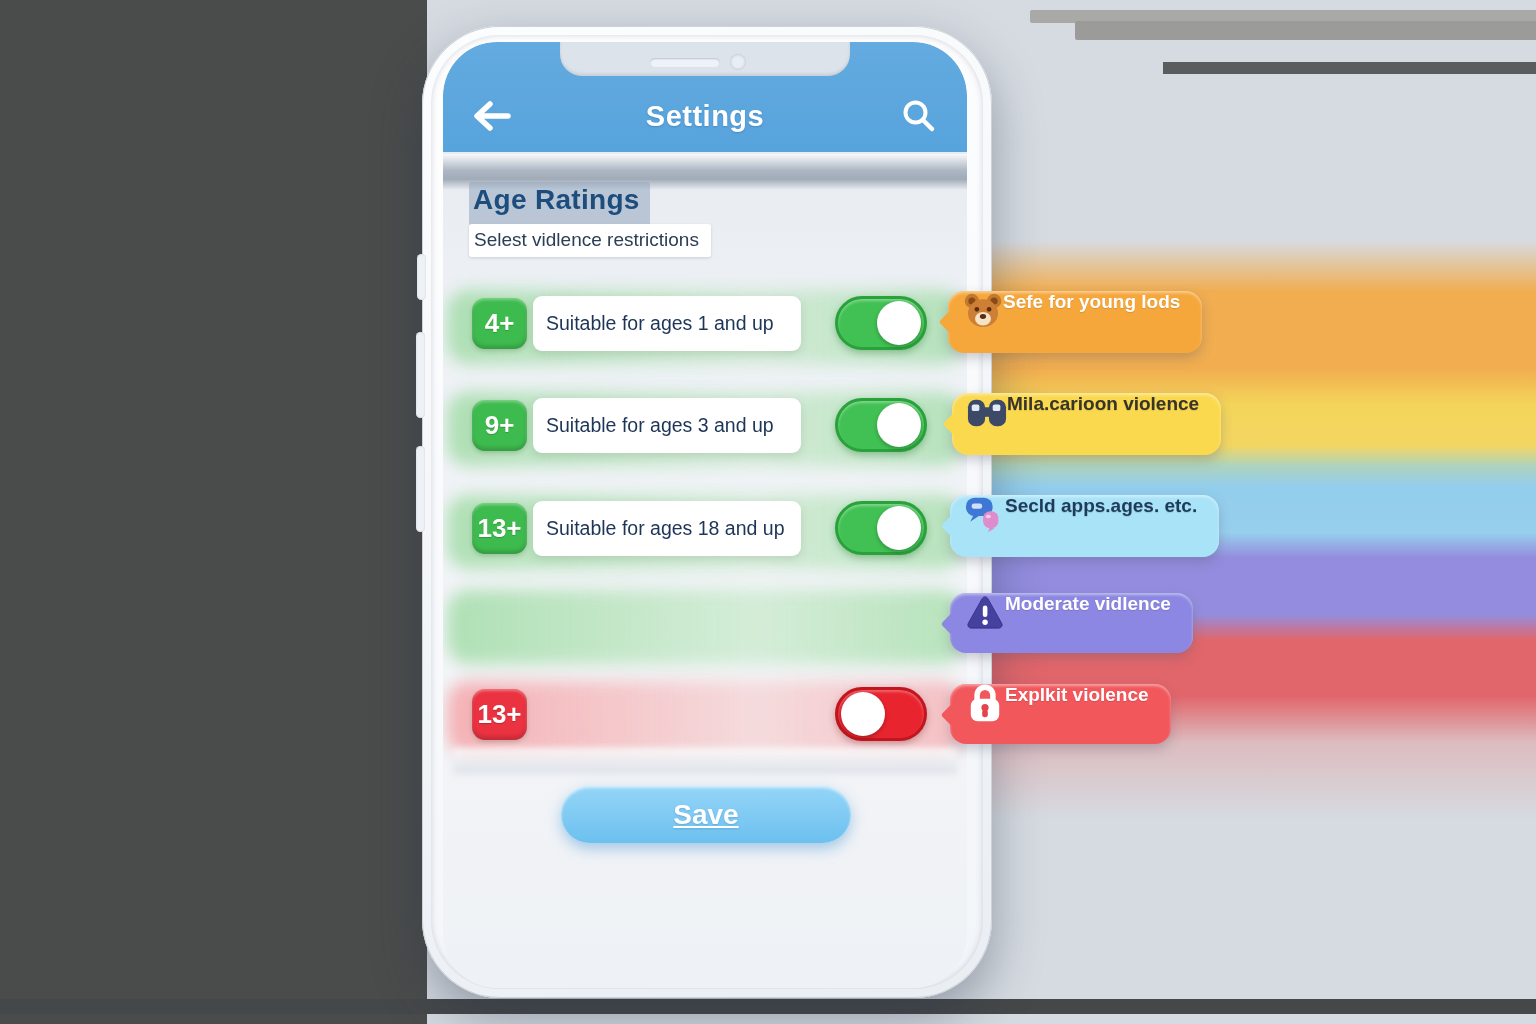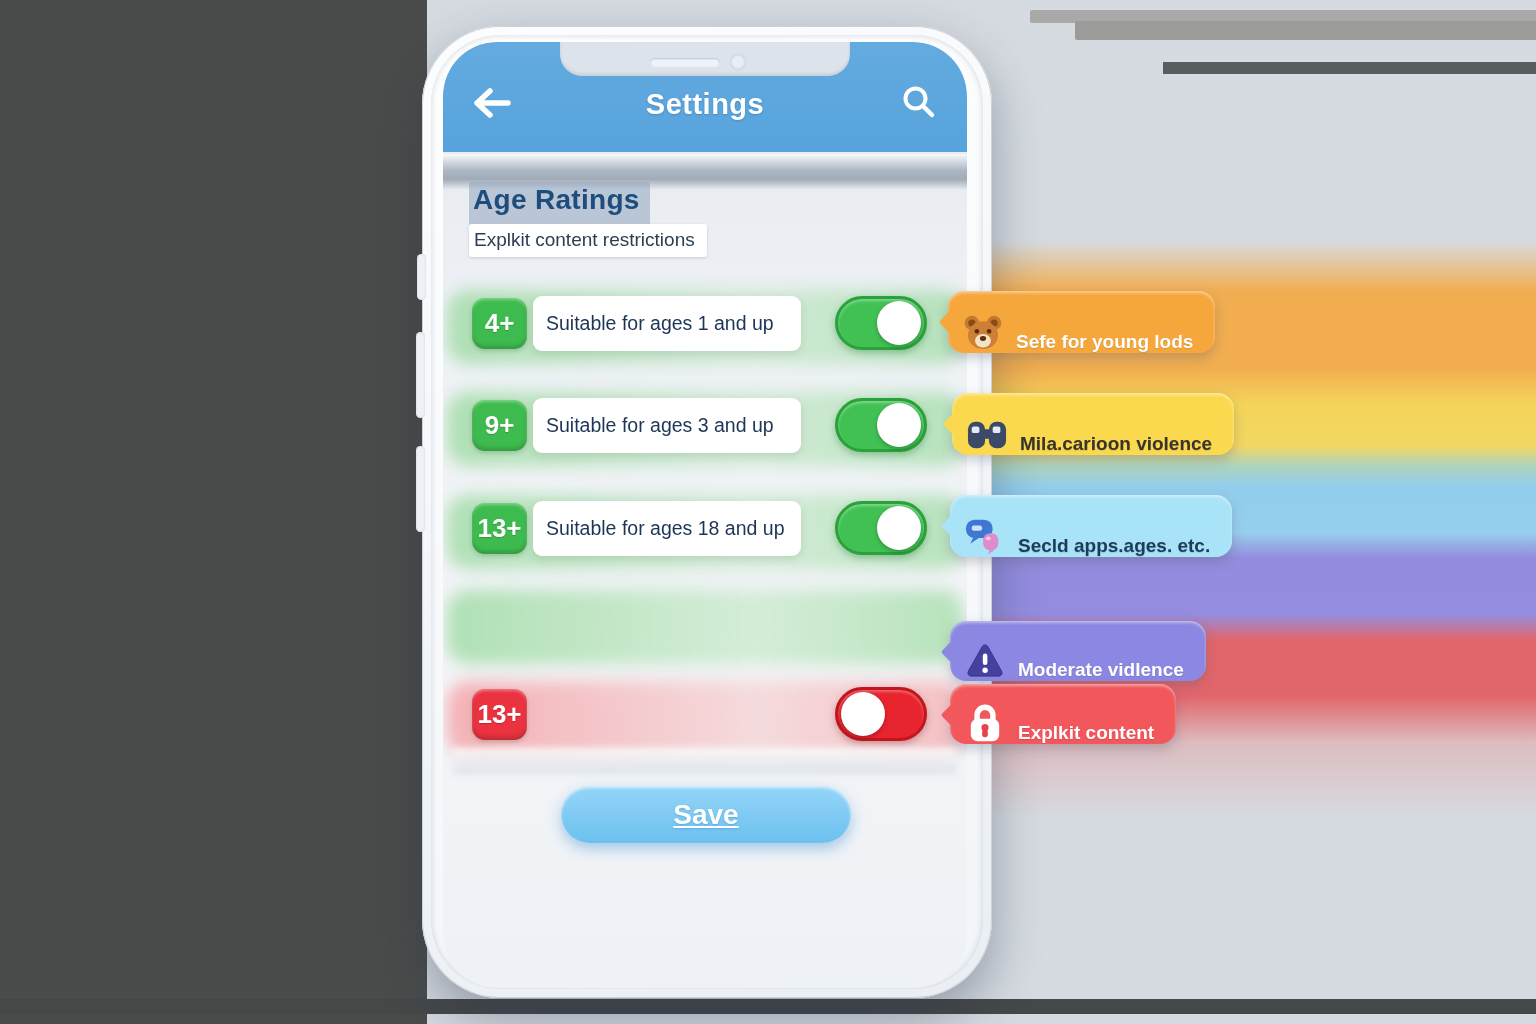--- a/index.html
+++ b/index.html
@@ -50,22 +50,22 @@
 
   
   .app-header { position:absolute; left:0; top:0; width:100%; height:110px;
     background:linear-gradient(180deg,#63abe0,#57a3dc); border-radius:54px 54px 0 0; }
   .notch { position:absolute; left:117px; top:0; width:290px; height:34px; background:#dde3eb;
     border-radius:0 0 22px 22px; box-shadow:inset 0 -2px 3px rgba(170,180,195,.45); }
   .speaker { position:absolute; left:90px; top:16px; width:70px; height:9px; background:#eff3f9;
     border-radius:5px; box-shadow:inset 0 1px 2px #b9c2ce; }
   .camera { position:absolute; left:170px; top:12px; width:16px; height:16px; background:#e9edf5;
     border-radius:50%; box-shadow:inset 0 0 3px #aab4c2; }
-  .hdr-row { position:absolute; left:0; top:35px; width:100%; height:44px;
-    display:flex; align-items:flex-end; }
+  .hdr-row { position:absolute; left:0; top:52px; width:100%; height:44px;
+    display:flex; align-items:center; }
   .back-btn { position:absolute; left:27px; width:44px; height:36px; background:none; border:none; cursor:pointer; }
   .hdr-title { width:100%; text-align:center; color:#ffffff; font-size:29px; font-weight:bold;
     text-shadow:0 1px 2px rgba(40,90,140,.35); letter-spacing:.5px; }
   .search-btn { position:absolute; right:30px; width:38px; height:38px; background:none; border:none; cursor:pointer; }
 
   
   .streak-top { position:absolute; left:0; top:112px; width:100%; height:36px;
     background:linear-gradient(180deg,rgba(255,255,255,.7),rgba(125,140,160,.55) 45%,rgba(90,105,125,.5) 70%,rgba(210,216,224,0)); }
   .section-title { position:absolute; left:26px; top:140px; display:inline-block;
     background:rgba(146,166,190,.55); color:#1d4d7c; font-size:28px; font-weight:bold;
@@ -102,30 +102,30 @@
   
   .save-btn { position:absolute; left:118px; top:744px; width:290px; height:57px; border:none; cursor:pointer;
     border-radius:29px; background:linear-gradient(180deg,#95d5f8,#6cc0ef);
     color:#ffffff; font-size:28px; font-weight:bold; font-family:"Liberation Sans",sans-serif;
     box-shadow:0 6px 14px rgba(90,160,215,.5), inset 0 2px 3px rgba(255,255,255,.6);
     text-shadow:0 1px 2px rgba(60,130,180,.4);text-decoration:underline; }
   .streak-bottom { position:absolute; left:10px; right:10px; top:706px; height:26px;
     background:linear-gradient(180deg,rgba(255,255,255,.8),rgba(190,200,212,.4)); filter:blur(3px); }
 
   
-  .tag { position:absolute; z-index:4; height:62px; display:flex; align-items:flex-end; gap:13px;
+  .tag { position:absolute; z-index:4; height:62px; display:flex; align-items:flex-start; 
     padding:0 22px 0 15px; border-radius:16px;
     box-shadow:0 5px 12px rgba(90,90,110,.3), inset 0 2px 3px rgba(255,255,255,.45); }
   .tag::before { content:""; position:absolute; left:-6px; top:23px; width:16px; height:16px;
     background:inherit; transform:rotate(45deg); border-radius:3px; }
   .tag-text { font-size:19px; font-weight:bold; white-space:nowrap; position:relative;
     text-shadow:0 1px 1px rgba(0,0,0,.12); }
   .tag-icon { position:relative; width:40px; height:40px; display:flex; align-items:center; justify-content:center; }
   .t1{left:948px; top:291px;} .t2{left:952px; top:393px;} .t3{left:950px; top:495px;}
-  .t4{left:950px; top:593px; height:60px;margin-top:28px;} .t5{left:950px; top:684px; height:60px;}
+  .t4{left:950px; top:593px; height:60px;} .t5{left:950px; top:684px; height:60px;}
 </style>
 </head>
 <body>
 
 <div class="stage">
   <div class="bg-left"></div>
   <div class="bg-bands"></div>
   <div class="gray-bar bar-a"></div>
   <div class="gray-bar bar-b"></div>
   <div class="gray-bar bar-c"></div>
@@ -155,21 +155,21 @@
           </button>
         </div>
         <div class="notch">
           <div class="speaker"></div>
           <div class="camera"></div>
         </div>
       </div>
 
       <div class="streak-top"></div>
       <div class="section-title">Age Ratings</div>
-      <div class="section-sub">Explkit content restrictions</div>
+      <div class="section-sub">Selest vidlence restrictions</div>
 
       <div class="glow glow-green g1"></div>
       <div class="glow glow-green g2"></div>
       <div class="glow glow-green g3"></div>
       <div class="glow glow-green g4"></div>
       <div class="glow glow-red g5"></div>
 
       <div class="row r1">
         <div class="age-badge" style="background: rgb(62, 187, 78);">4+</div>
         <div class="label-pill">Suitable for ages 1 and up</div>
@@ -260,15 +260,15 @@
 
   <div class="tag t5" style="background: rgb(242, 87, 92);">
     <span class="tag-icon">
       <svg width="36" height="40" viewBox="0 0 34 38">
         <path d="M9.5 16 v-5.5 a7.5 7.5 0 0 1 15 0 V16" stroke="#ffffff" stroke-width="5.2" fill="none" stroke-linecap="round"></path>
         <rect x="3.5" y="14" width="27" height="21.5" rx="6.5" fill="#ffffff"></rect>
         <circle cx="17" cy="22.5" r="3.4" fill="#e4454c"></circle>
         <rect x="14.3" y="24.5" width="5.4" height="7" rx="2.6" fill="#e4454c"></rect>
       </svg>
     </span>
-    <span class="tag-text" style="color: rgb(255, 255, 255);">Explkit content</span>
+    <span class="tag-text" style="color: rgb(255, 255, 255);">Explkit violence</span>
   </div>
 </div>
 
 </body></html>

